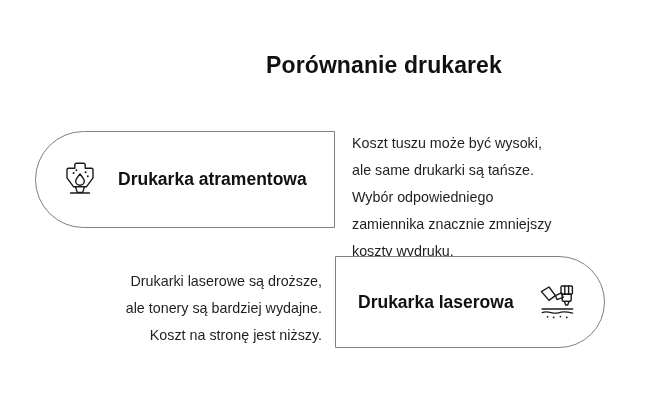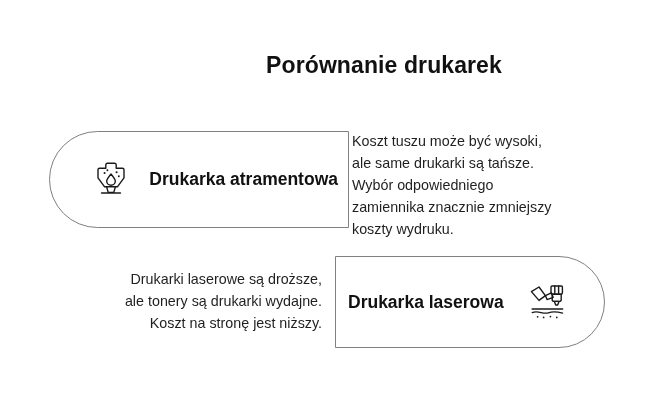--- a/index.html
+++ b/index.html
@@ -35,44 +35,44 @@
     position: absolute;
     box-sizing: border-box;
     border: 1.5px solid #808080;
     background: #ffffff;
     display: flex;
     align-items: center;
   }
 
   
   .card--ink {
-    left: 49px;
+    left: 35px;
     top: 131px;
     width: 300px;
     height: 97px;
     border-top-left-radius: 48.5px;
     border-bottom-left-radius: 48.5px;
     border-top-right-radius: 0;
     border-bottom-right-radius: 0;
     padding-left: 22px;
     padding-right: 10px;
-    justify-content: flex-end;
+    justify-content: flex-start;
   }
 
   
   .card--laser {
     left: 335px;
     top: 256px;
     width: 270px;
     height: 92px;
     border-top-left-radius: 0;
     border-bottom-left-radius: 0;
     border-top-right-radius: 46px;
     border-bottom-right-radius: 46px;
-    padding-left: 8px;
+    padding-left: 18px;
     padding-right: 24px;
     justify-content: flex-start;
   }
 
   .card-icon {
     flex: 0 0 auto;
     width: 44px;
     height: 44px;
     display: block;
   }
@@ -85,21 +85,21 @@
   }
 
   .card--ink .card-label { margin-left: 16px; }
   .card--laser .card-label { margin-left: 4px; }
   .card--laser .card-icon { margin-left: 20px; }
 
   
   .desc {
     position: absolute;
     font-size: 14.3px;
-    line-height: 22px;
+    line-height: 27px;
     color: #1f1f1f;
     white-space: pre-line;
   }
   .desc--ink {
     left: 352px;
     top: 130px;
     width: 300px;
     text-align: left;
   }
   .desc--laser {
@@ -173,14 +173,14 @@
         <circle cx="13.6" cy="36.8" r="0.85"></circle>
         <circle cx="19.6" cy="37.4" r="0.85"></circle>
         <circle cx="26.4" cy="36.6" r="0.85"></circle>
         <circle cx="32.8" cy="37.4" r="0.85"></circle>
       </g>
     </svg>
   </span>
 </div>
 
 <div class="desc desc--laser">Drukarki laserowe są droższe,
-ale tonery są drukarki wydajne.
+ale tonery są bardziej wydajne.
 Koszt na stronę jest niższy.</div>
 
 </body></html>

